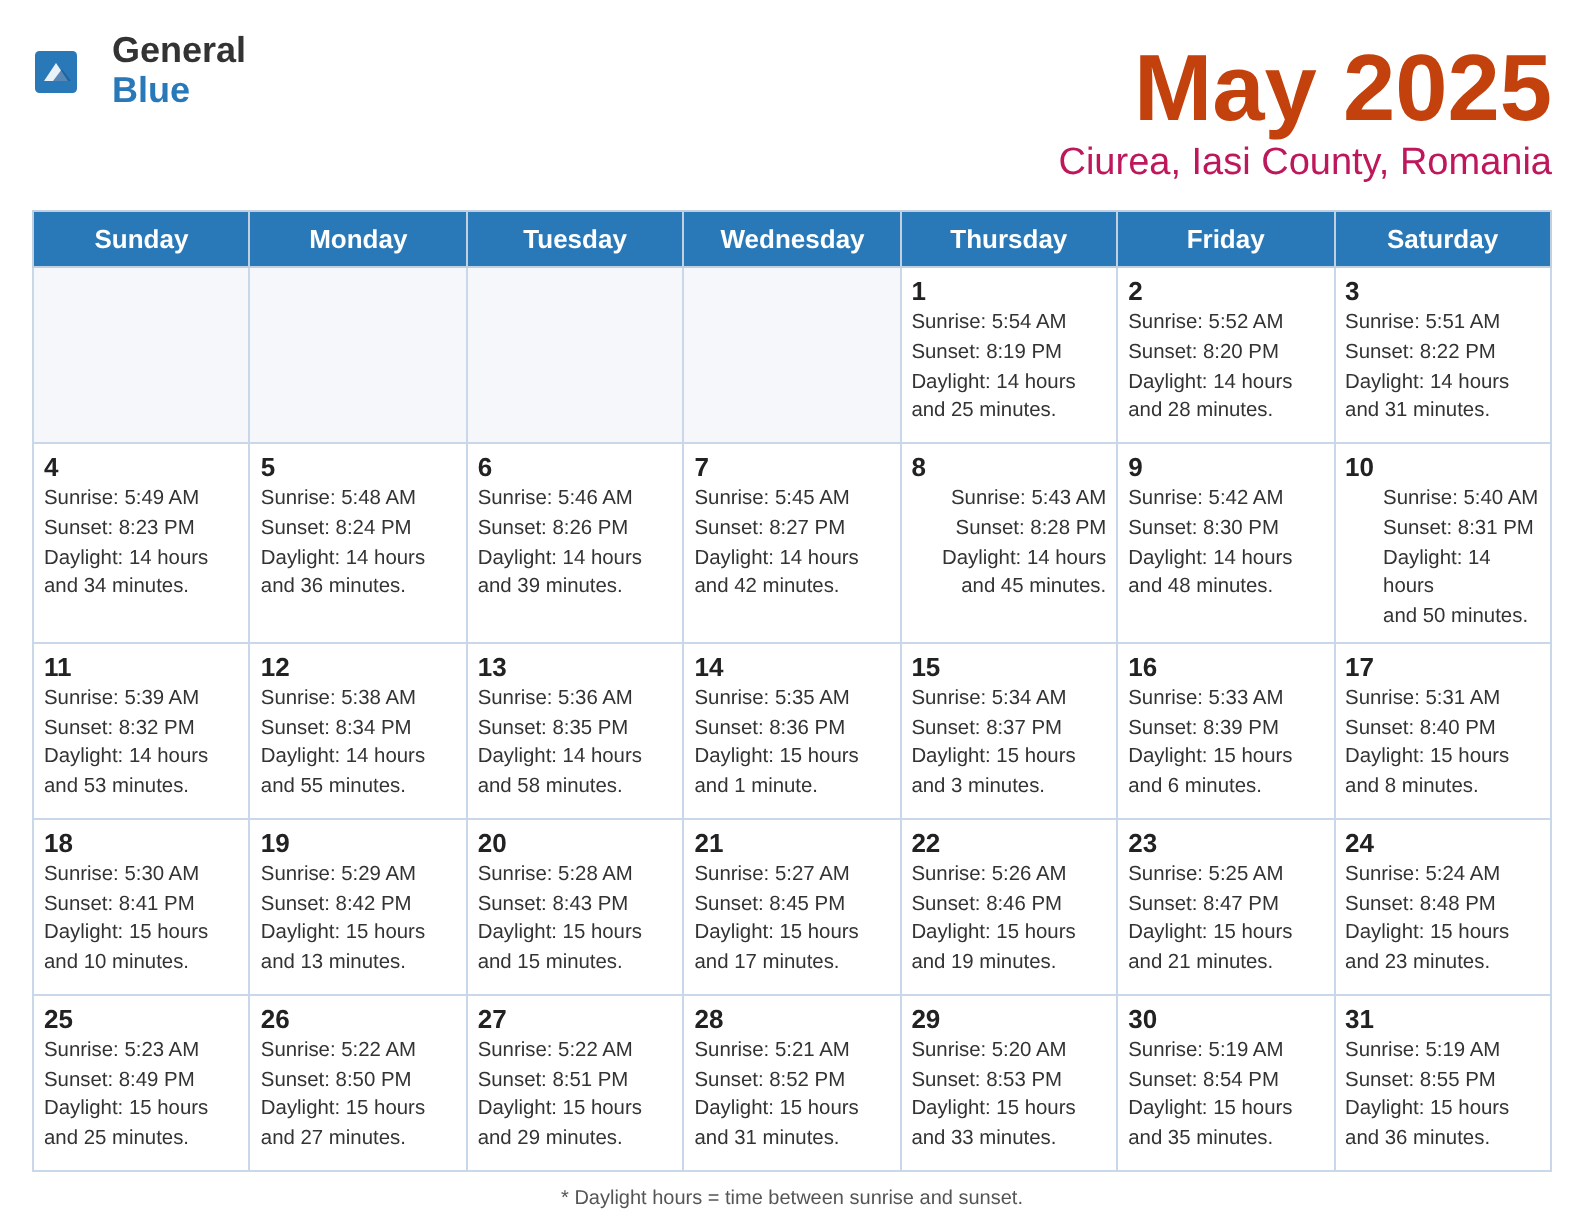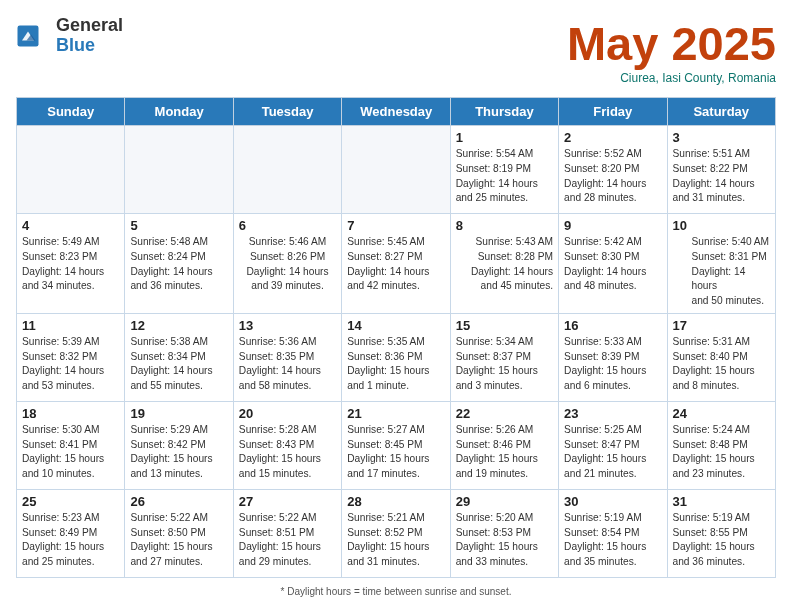--- a/index.html
+++ b/index.html
@@ -42,22 +42,22 @@
     }
     .title-area {
       text-align: right;
     }
     .month-title {
       font-size: 47px;
       color: #c2410c;
       font-weight: bold;
     }
     .location-title {
-      font-size: 12px;
-      color: #0f766e;
+      font-size: 19px;
+      color: #be185d;
     }
     table {
       width: 100%;
       border-collapse: collapse;
       table-layout: fixed;
     }
     th {
       background-color: #2979b9;
       color: white;
       text-align: center;
@@ -170,21 +170,21 @@
         </td>
         <td class="has-data">
           <div class="day-number">5</div>
           <div class="day-info" style="white-space: pre-line;">Sunrise: 5:48 AM
 Sunset: 8:24 PM
 Daylight: 14 hours
 and 36 minutes.</div>
         </td>
         <td class="has-data">
           <div class="day-number">6</div>
-          <div class="day-info" style="white-space: pre-line; text-align: center;">Sunrise: 5:46 AM
+          <div class="day-info" style="white-space: pre-line;">Sunrise: 5:46 AM
 Sunset: 8:26 PM
 Daylight: 14 hours
 and 39 minutes.</div>
         </td>
         <td class="has-data">
           <div class="day-number">7</div>
           <div class="day-info" style="white-space: pre-line;">Sunrise: 5:45 AM
 Sunset: 8:27 PM
 Daylight: 14 hours
 and 42 minutes.</div>

